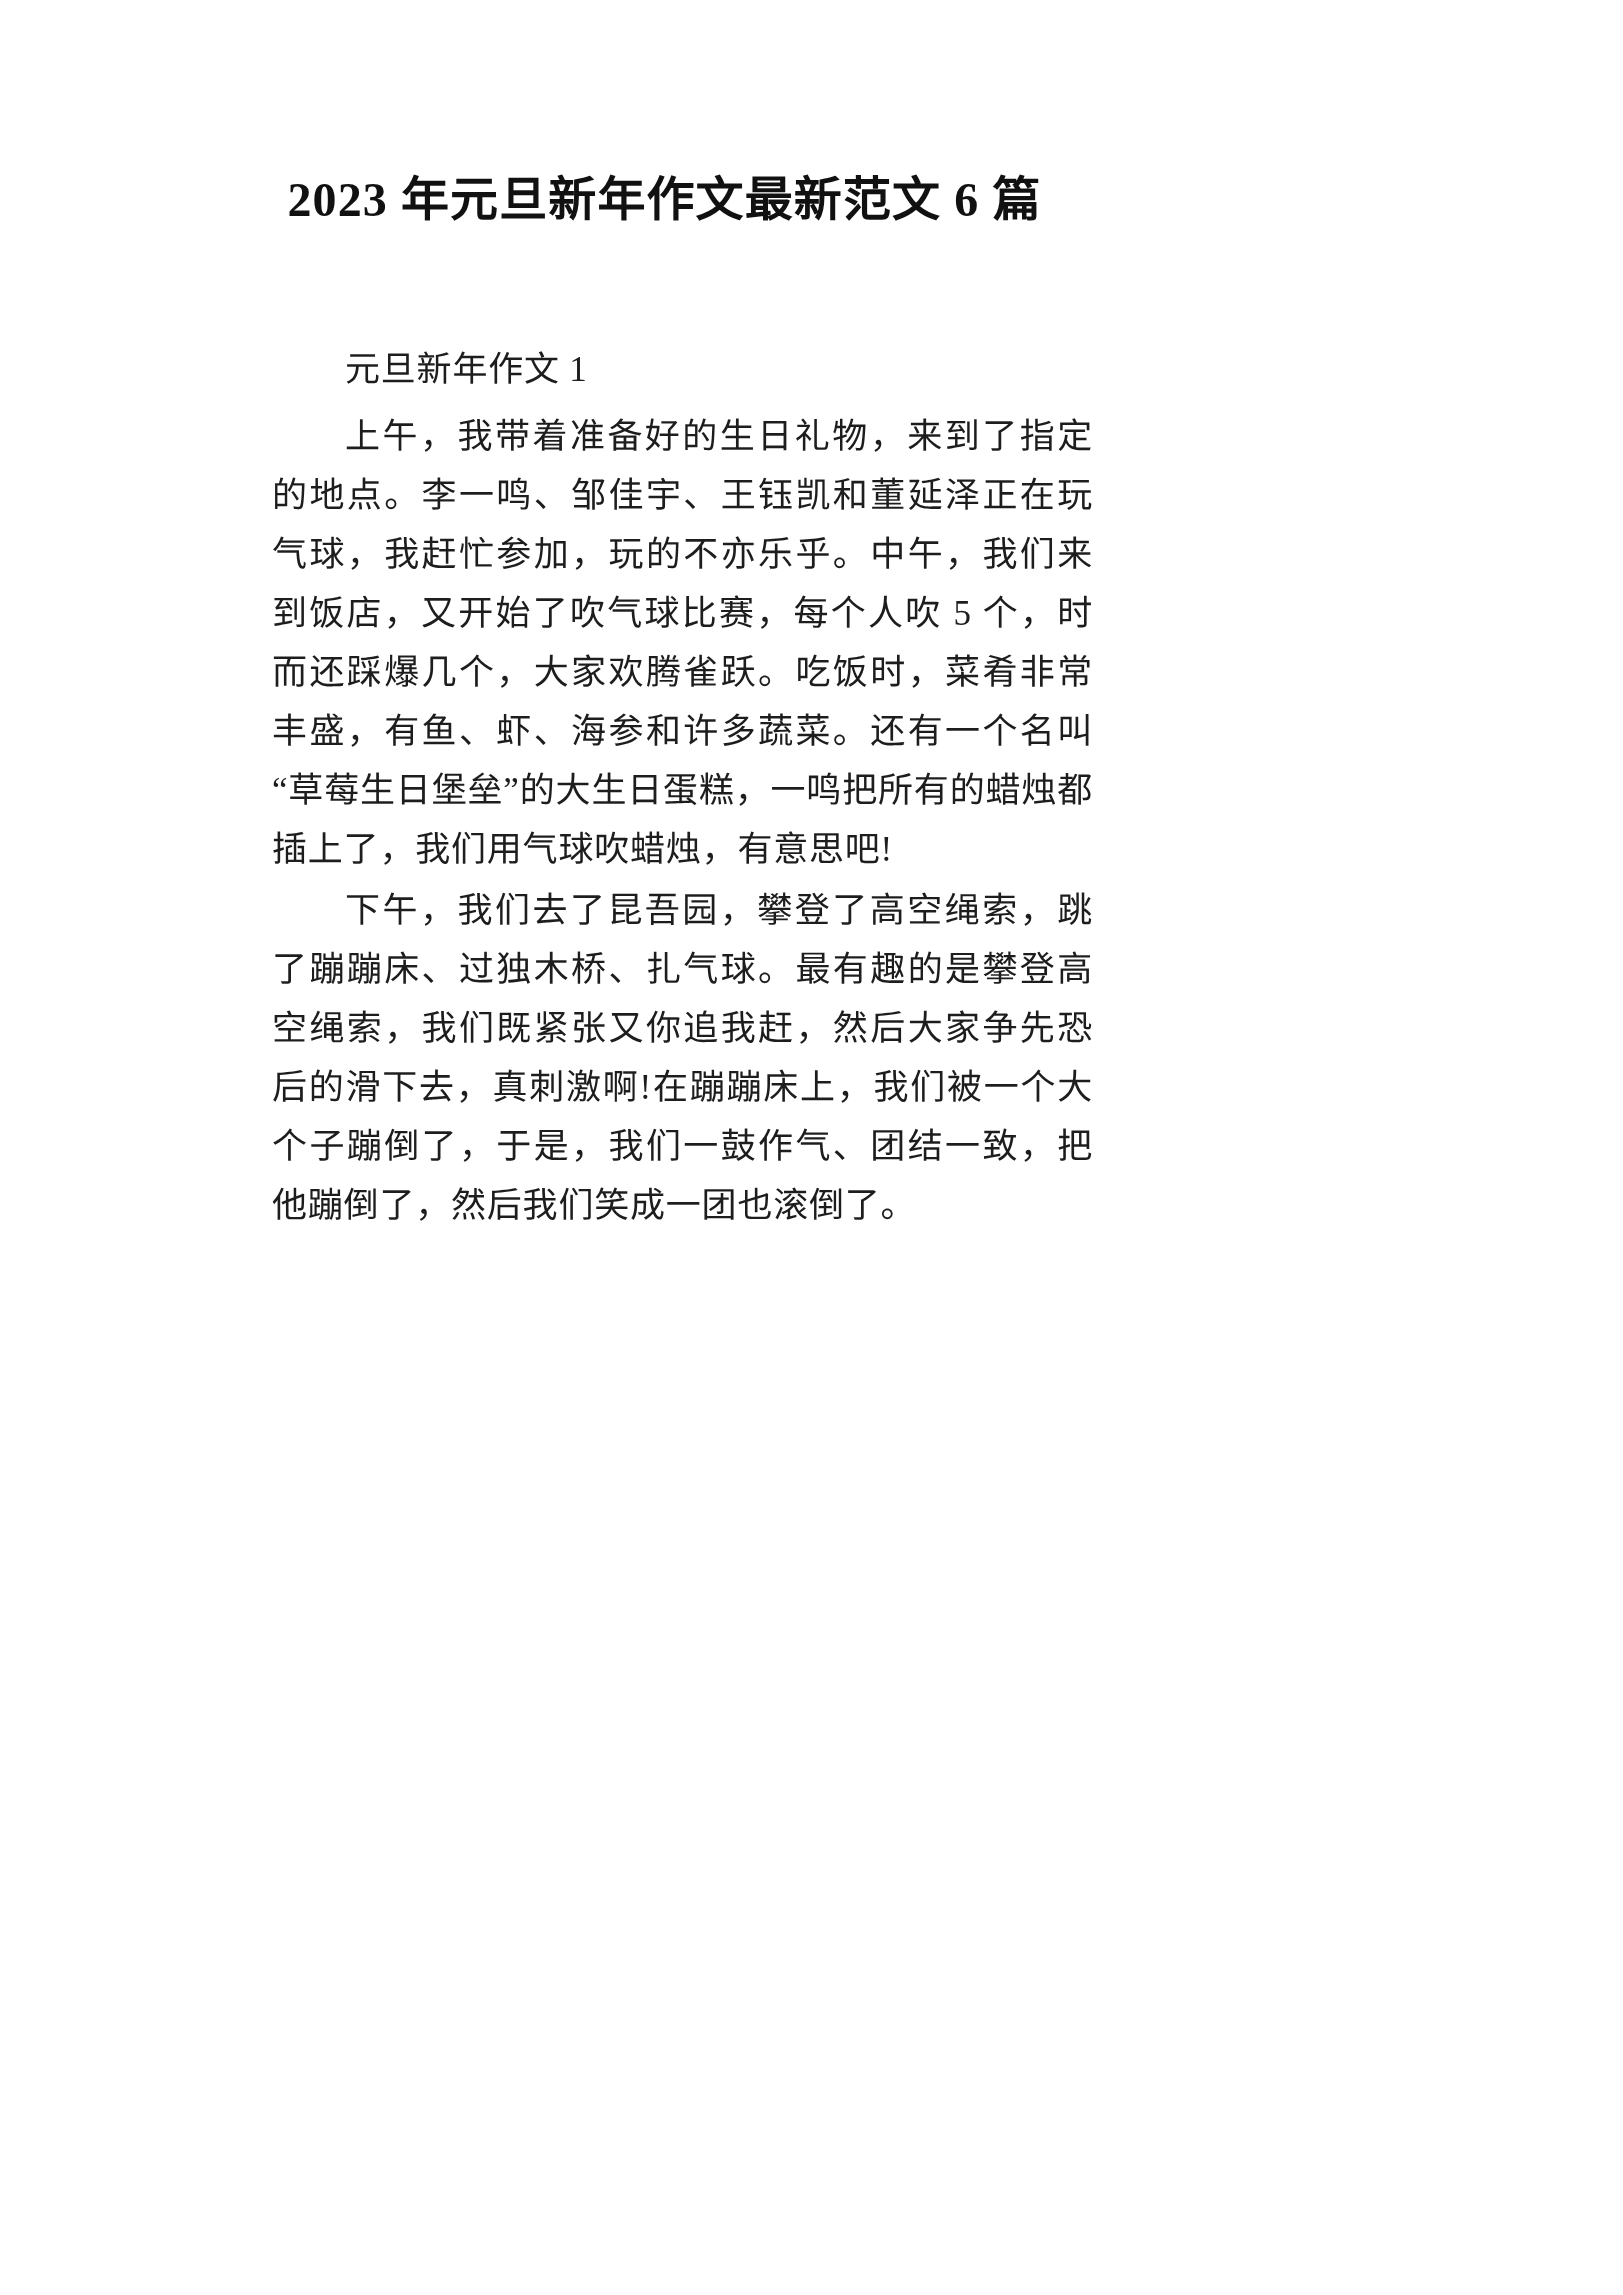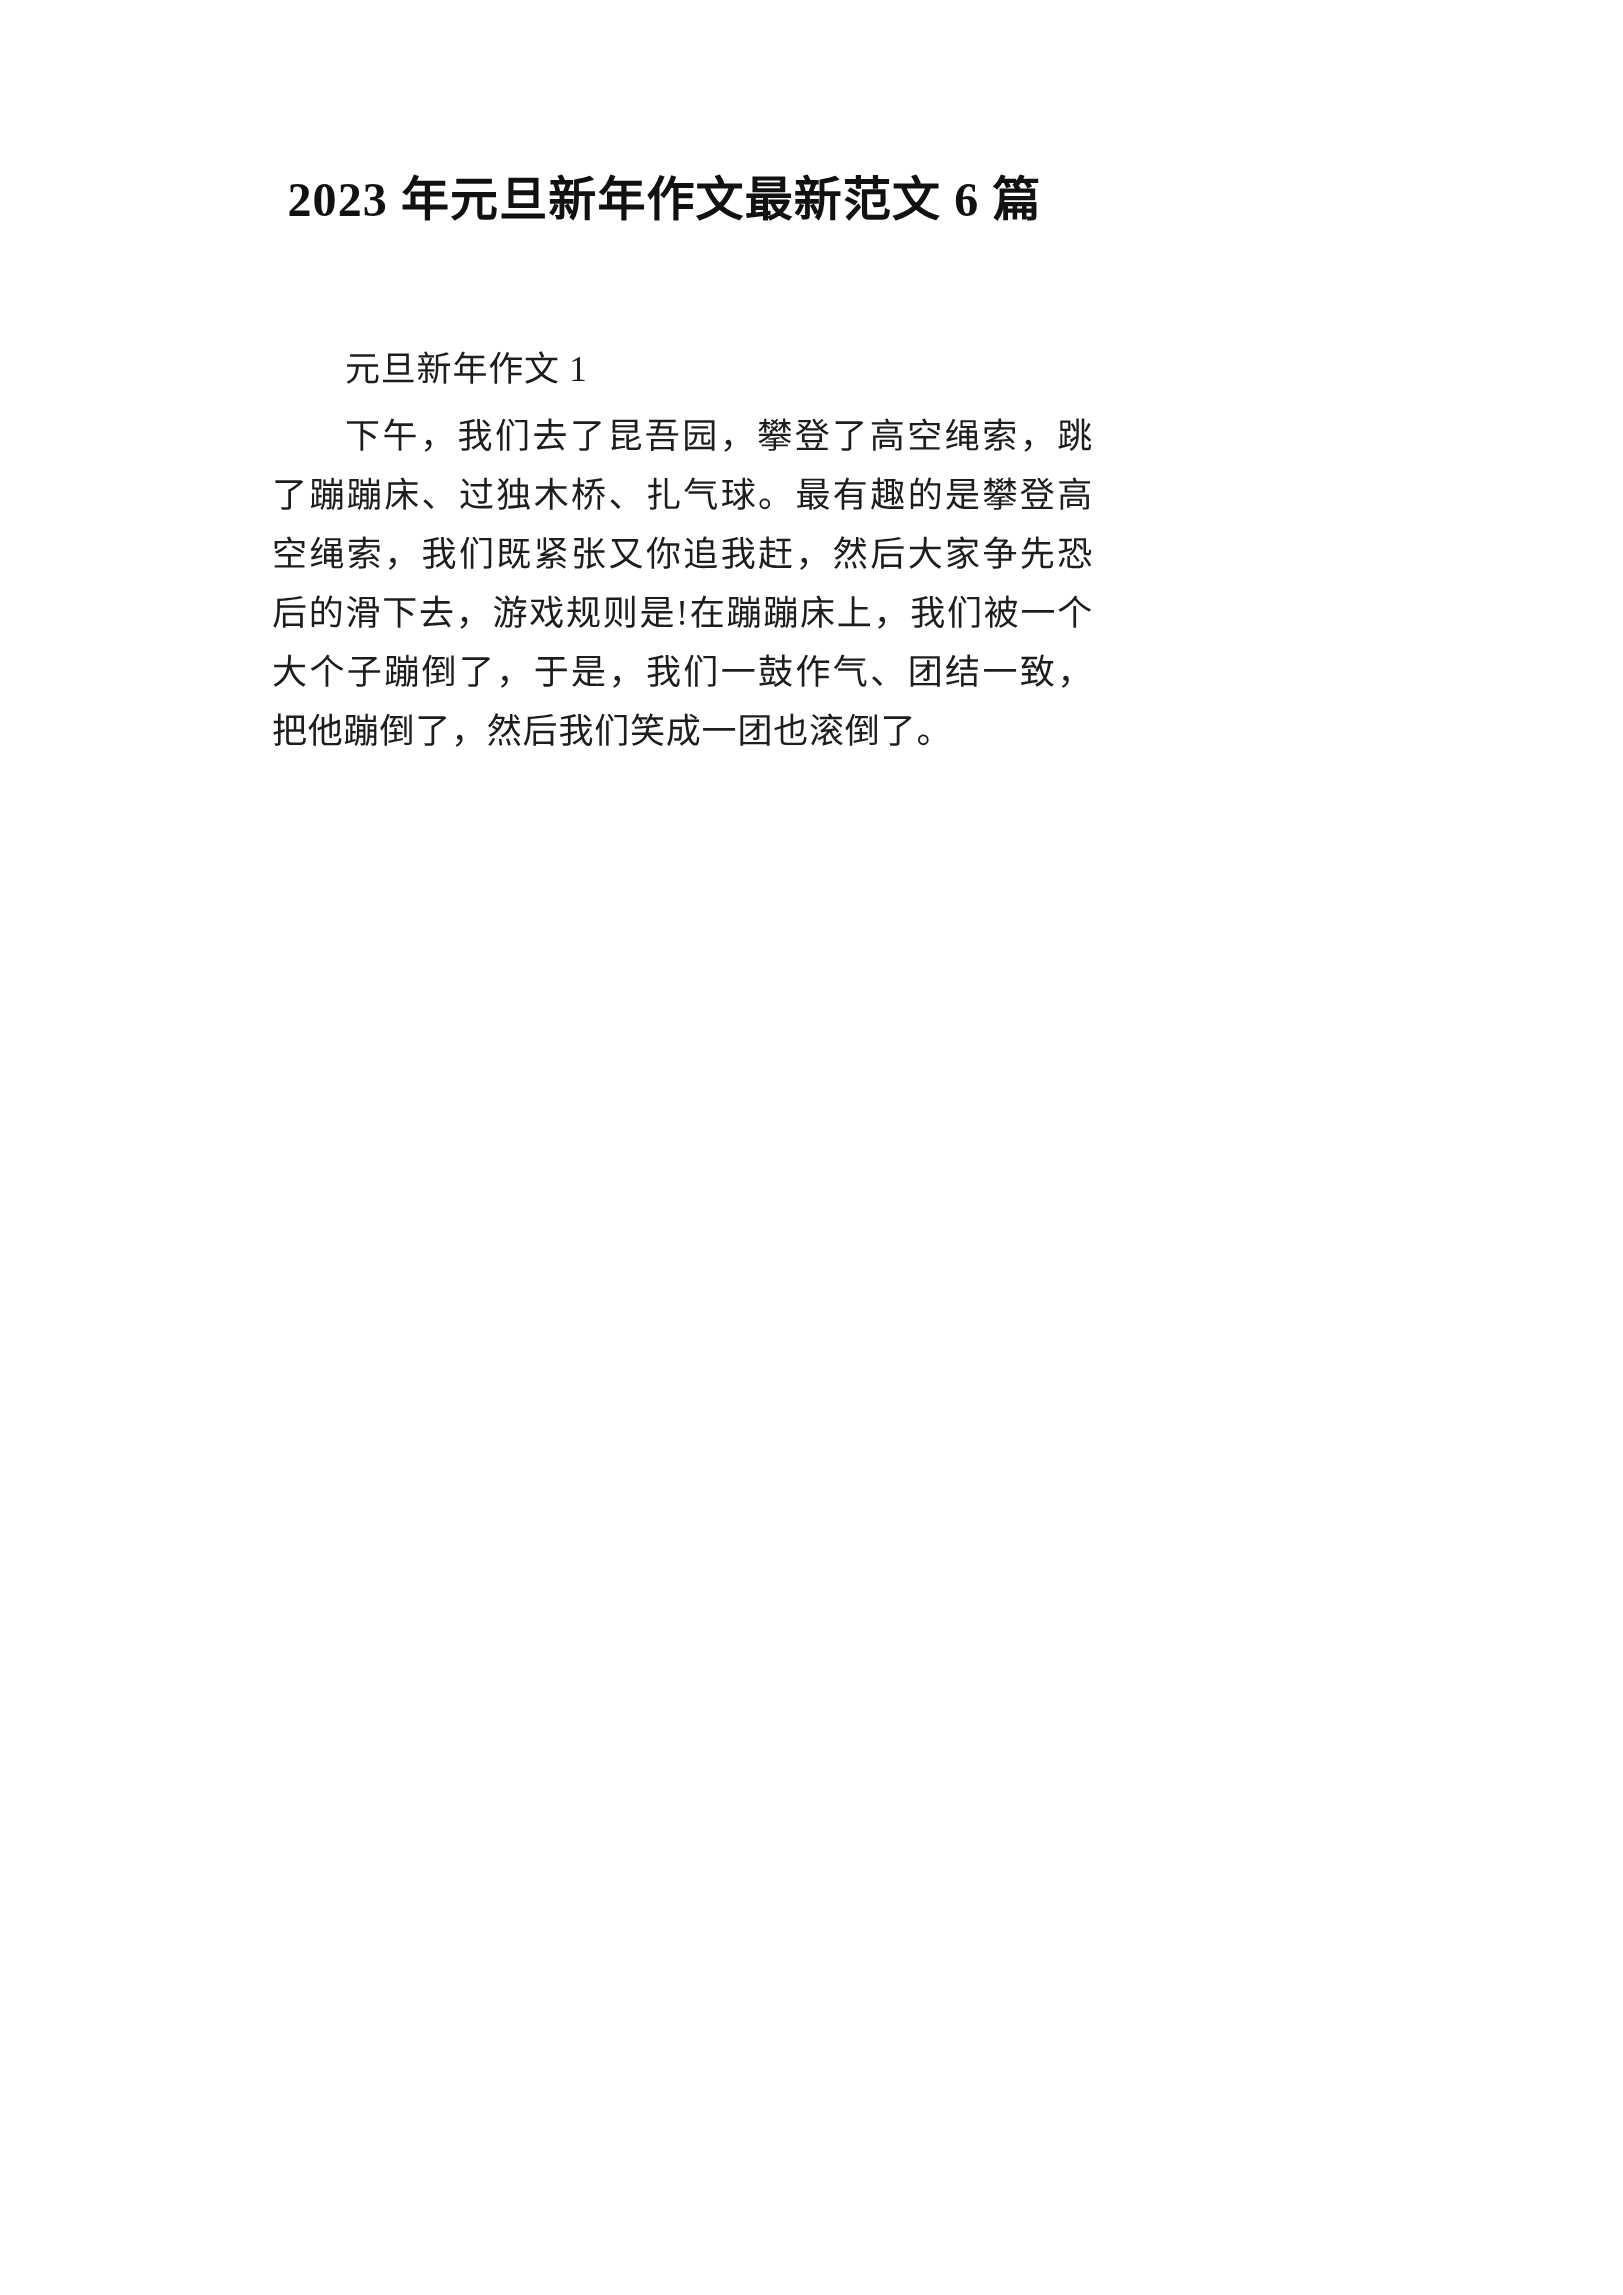--- a/index.html
+++ b/index.html
@@ -53,17 +53,18 @@
 </style>
 </head>
 <body>
 
 <div class="page">
 
   <h1 class="doc-title">2023 年元旦新年作文最新范文 6 篇</h1>
 
   <div class="body-text">
     <p class="para section-label">元旦新年作文 1</p>
-    <p class="para">下午，我们去了昆吾园，攀登了高空绳索，跳了蹦蹦床、过独木桥、扎气球。最有趣的是攀登高空绳索，我们既紧张又你追我赶，然后大家争先恐后的滑下去，游戏规则是!在蹦蹦床上，我们被一个大个子蹦倒了，于是，我们一鼓作气、团结一致，把他蹦倒了，然后我们笑成一团也滚倒了。</p>
+    <p class="para">上午，我带着准备好的生日礼物，来到了指定的地点。李一鸣、邹佳宇、王钰凯和董延泽正在玩气球，我赶忙参加，玩的不亦乐乎。中午，我们来到饭店，又开始了吹气球比赛，每个人吹 5 个，时而还踩爆几个，大家欢腾雀跃。吃饭时，菜肴非常丰盛，有鱼、虾、海参和许多蔬菜。还有一个名叫“草莓生日堡垒”的大生日蛋糕，一鸣把所有的蜡烛都插上了，我们用气球吹蜡烛，有意思吧!</p>
+    <p class="para">下午，我们去了昆吾园，攀登了高空绳索，跳了蹦蹦床、过独木桥、扎气球。最有趣的是攀登高空绳索，我们既紧张又你追我赶，然后大家争先恐后的滑下去，真刺激啊!在蹦蹦床上，我们被一个大个子蹦倒了，于是，我们一鼓作气、团结一致，把他蹦倒了，然后我们笑成一团也滚倒了。</p>
   </div>
 
 </div>
 
 
 </body></html>

